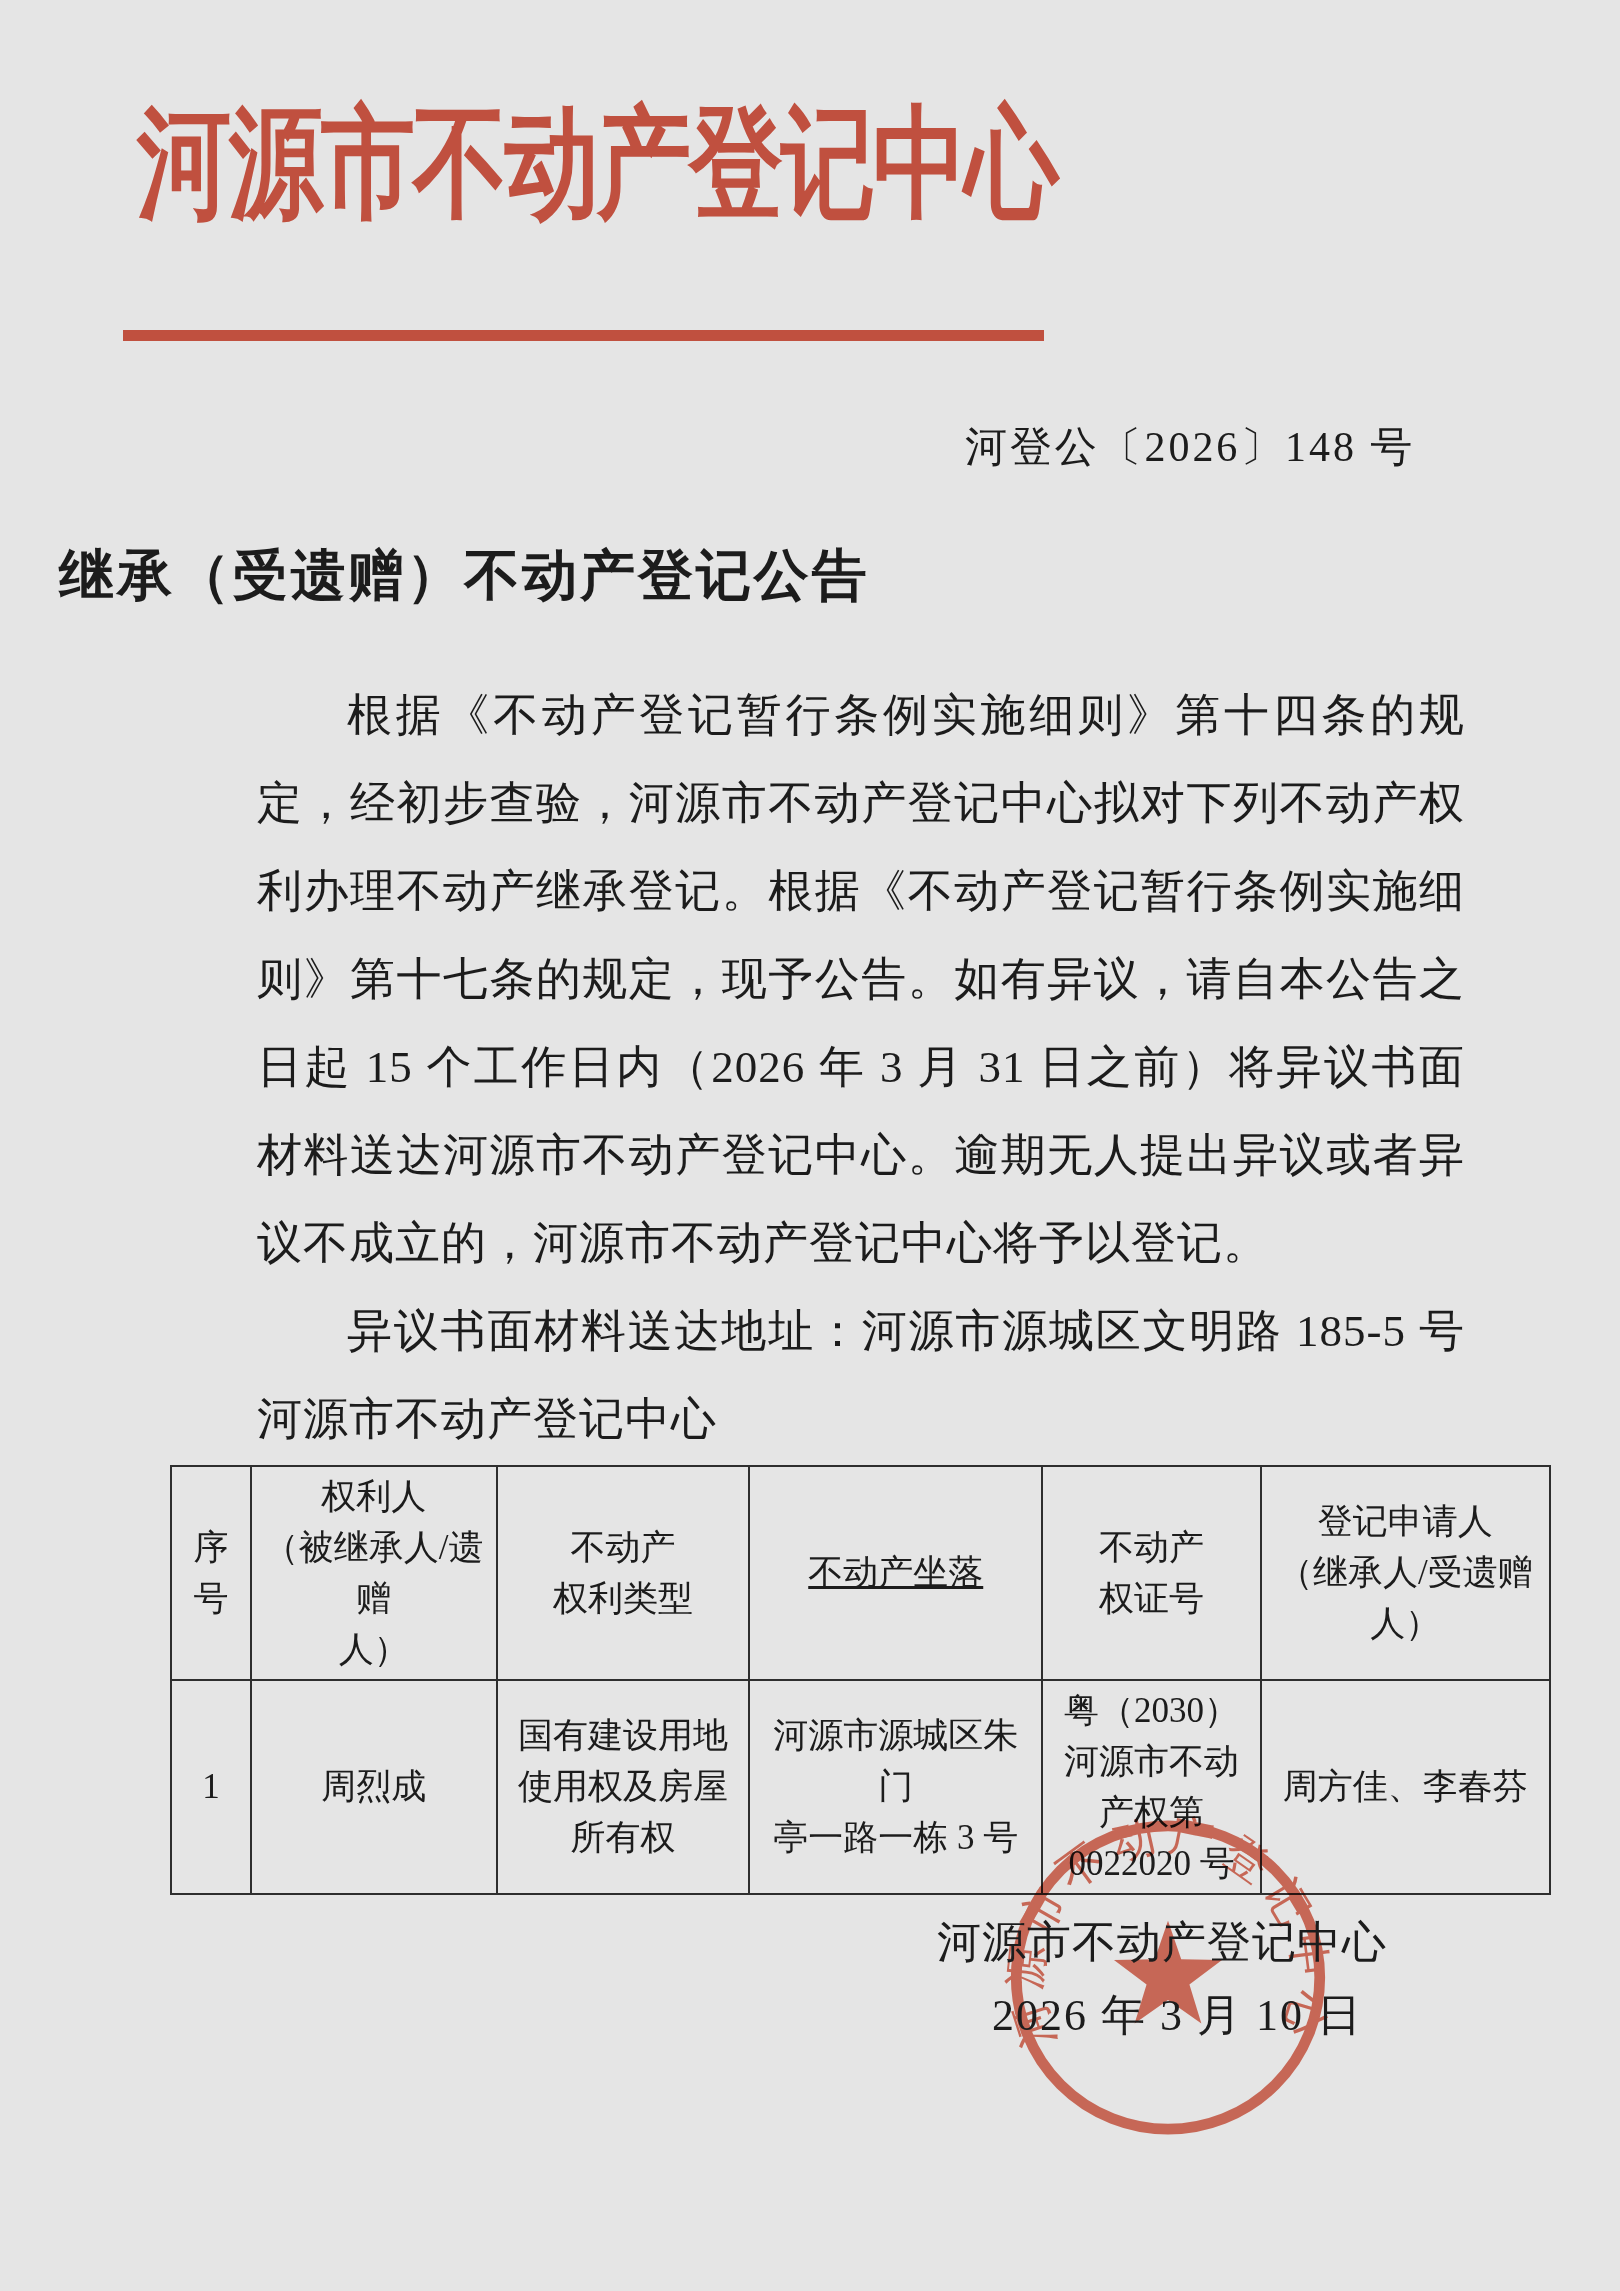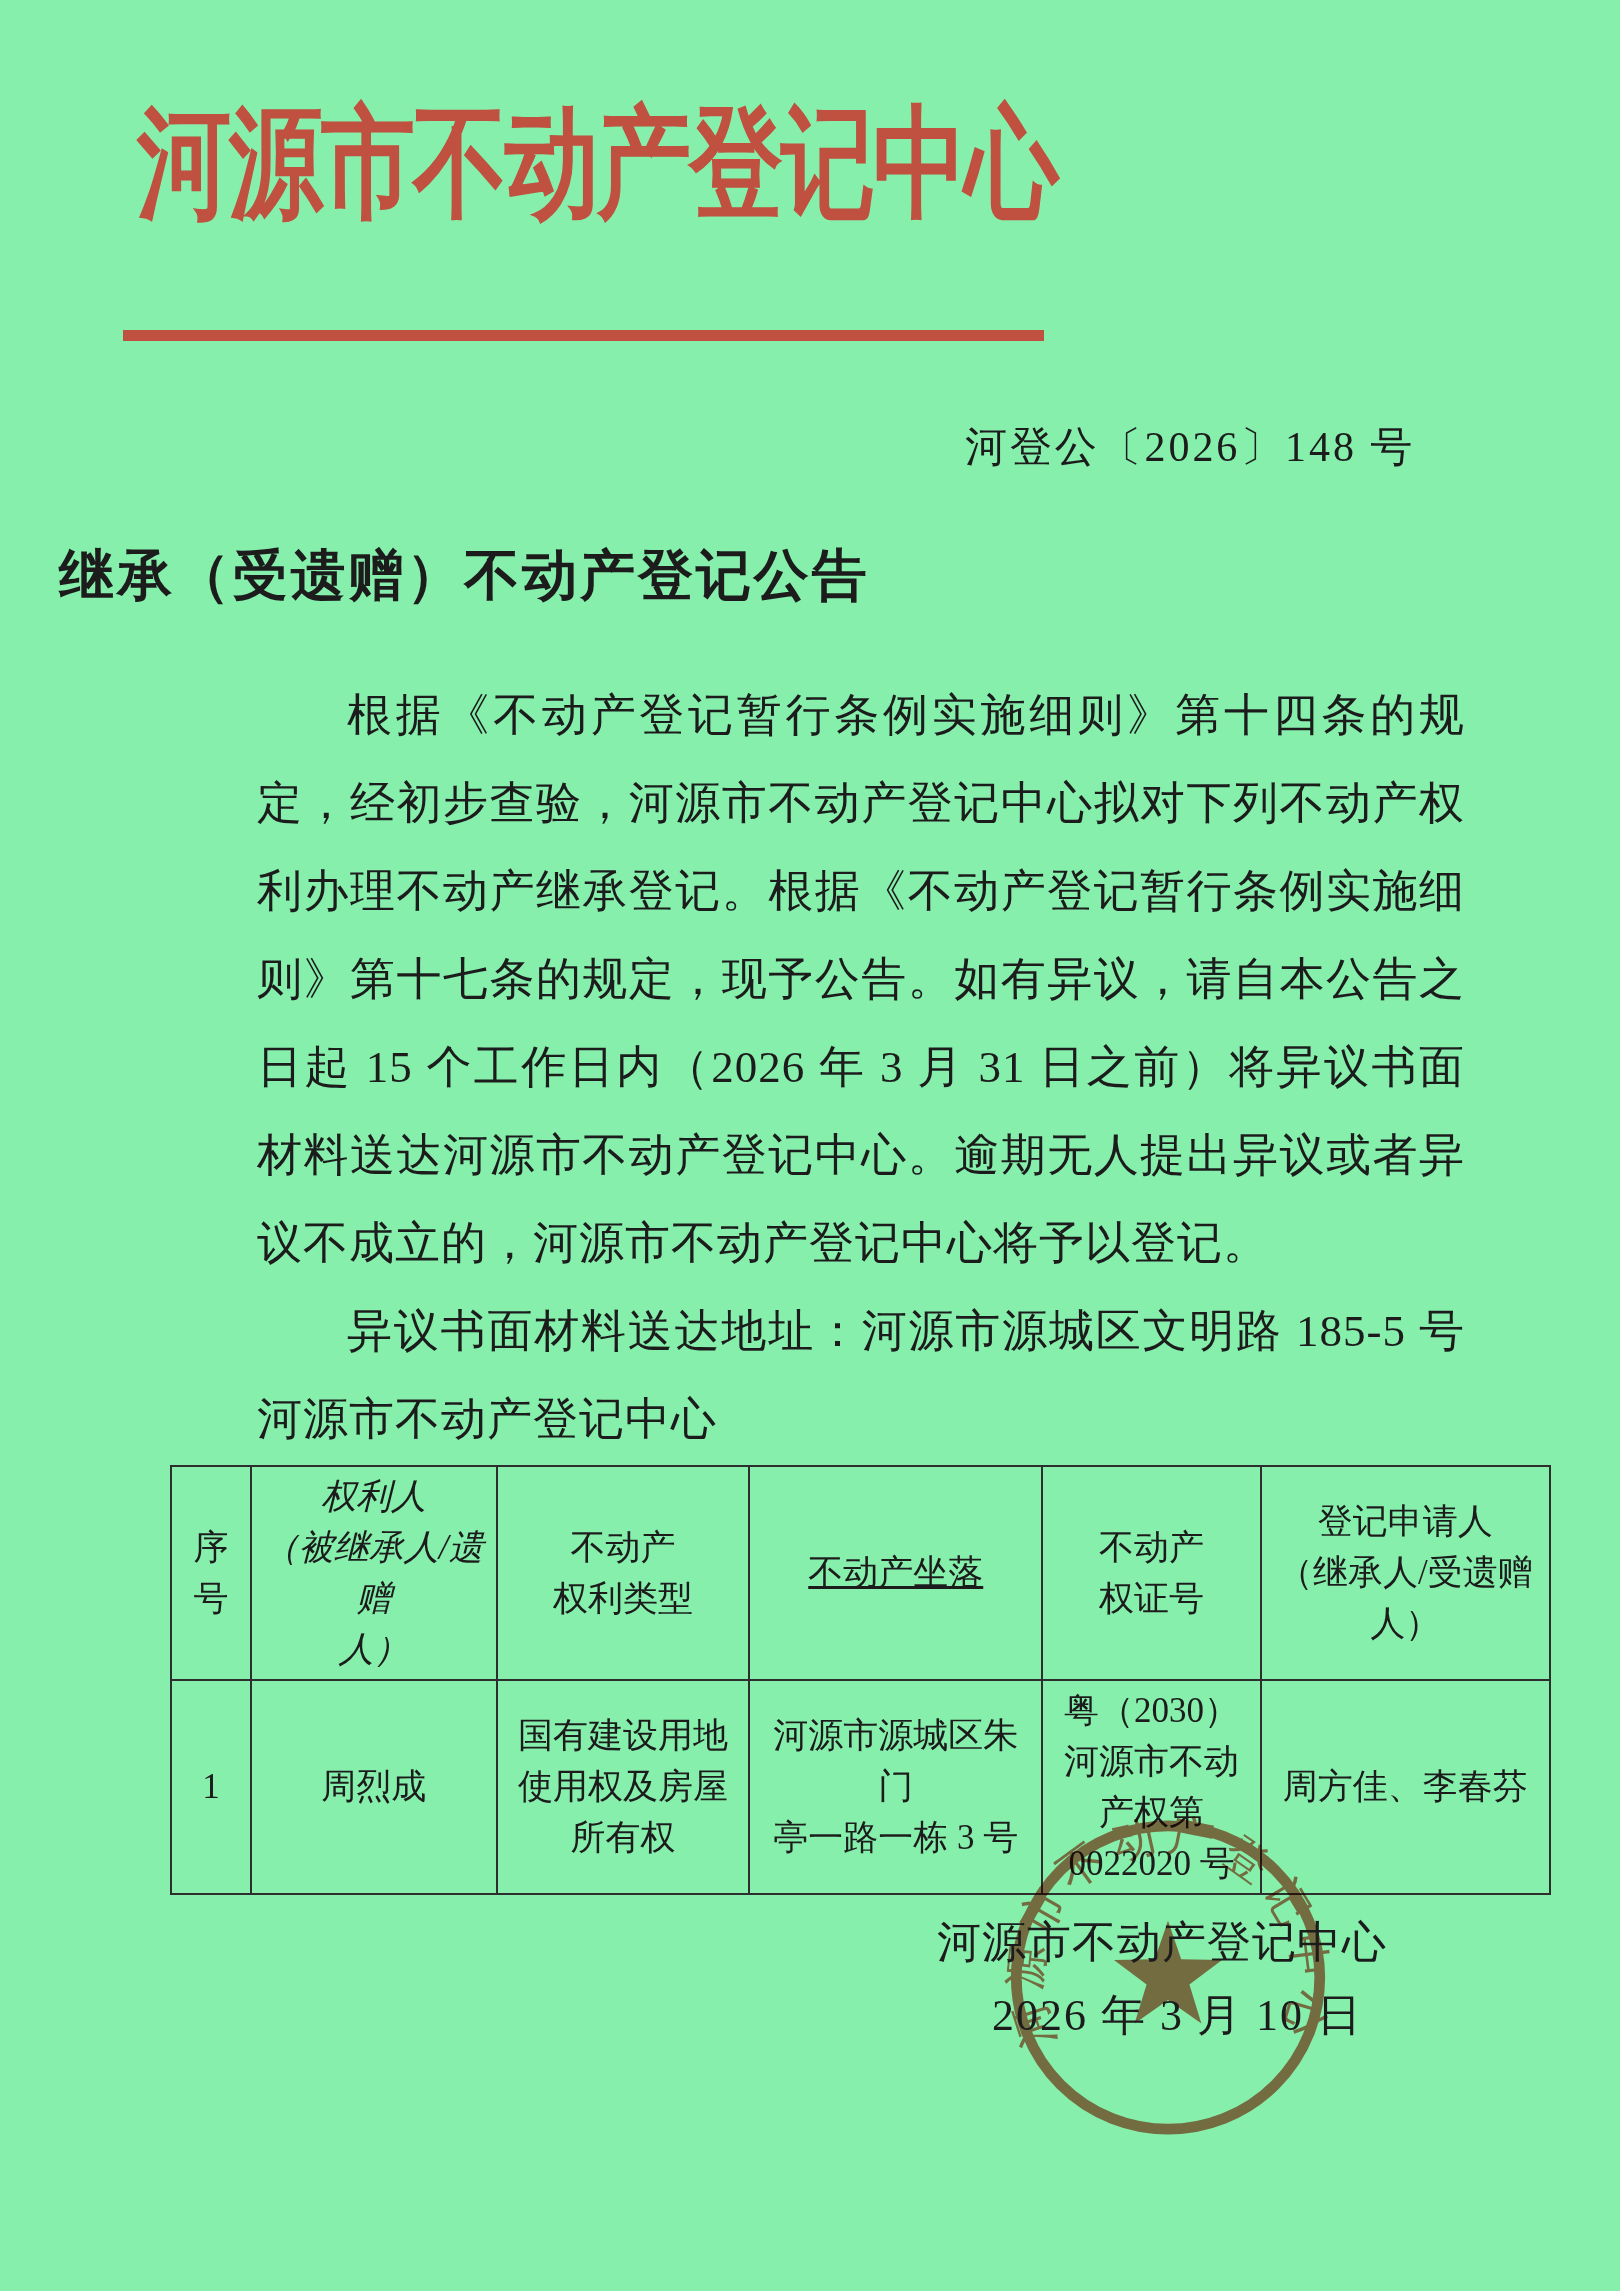--- a/index.html
+++ b/index.html
@@ -1,19 +1,19 @@
 <!DOCTYPE html>
 <html><head>
 <meta charset="utf-8">
 <style>
   html,body{margin:0;padding:0;background:#ffffff;}
   .page{
     position:relative;
     width:1620px;height:2292px;
-    background:#86efac;
+    background:#e5e5e5;
     font-family:"Liberation Serif","DejaVu Serif",serif;
     color:#1c1c1c;
     overflow:hidden;
   }
   
   .letterhead-title{
     position:absolute;left:137px;top:82px;width:843px;
     text-align:center;
     font-size:94px;font-weight:700;
     color:#c0503f;
@@ -54,21 +54,21 @@
   .doc-table th,.doc-table td{
     border:2.9px solid #2e2e2e;
     font-weight:400;
     text-align:center;vertical-align:middle;
     white-space:pre-line;
     padding:3.9px 5.9px;
   }
   .doc-table thead tr{height:116px;}
   .doc-table tbody tr{height:186px;}
   .col-no{width:66px;}
-  .col-holder{width:232px;font-style:italic;}
+  .col-holder{width:232px;}
   .col-type{width:239px;}
   .col-loc{width:279px;text-decoration:underline;}
   .col-cert{width:205px;}
   .col-appl{width:275px;}
   
   .sign-org{
     position:absolute;left:937px;top:1913px;z-index:3;
     font-size:44px;letter-spacing:1px;white-space:nowrap;
   }
   .sign-date{

